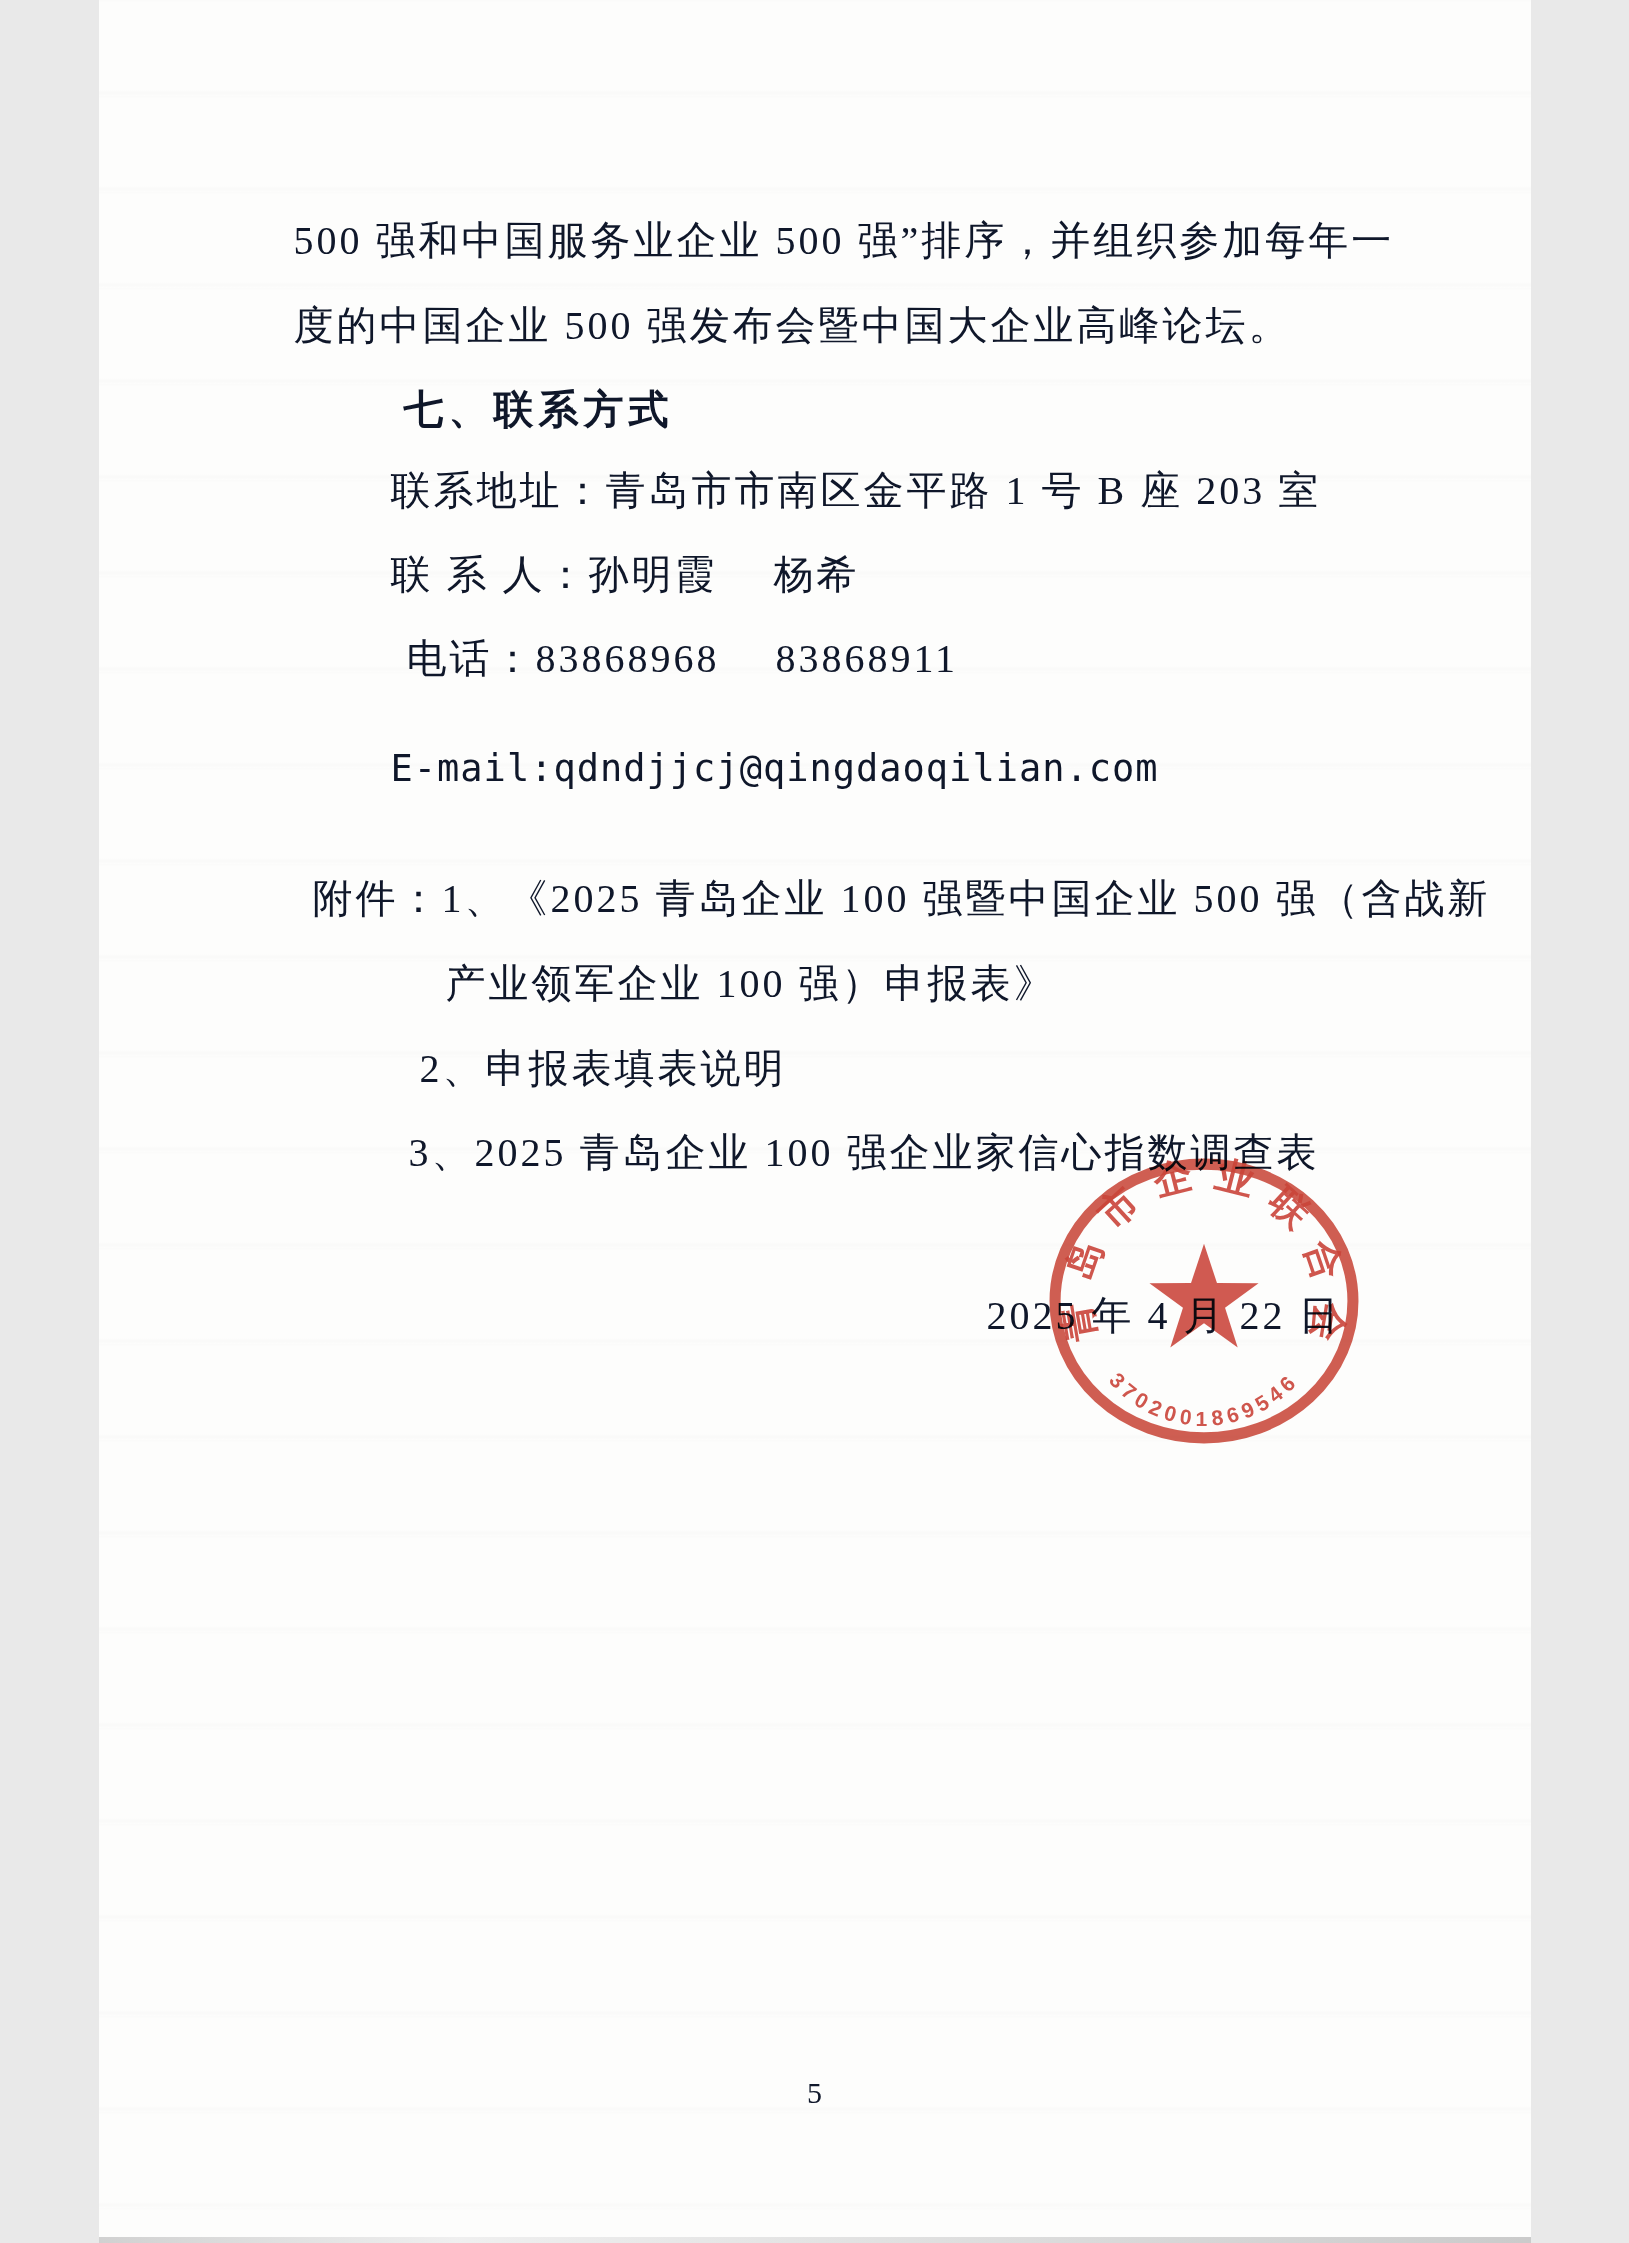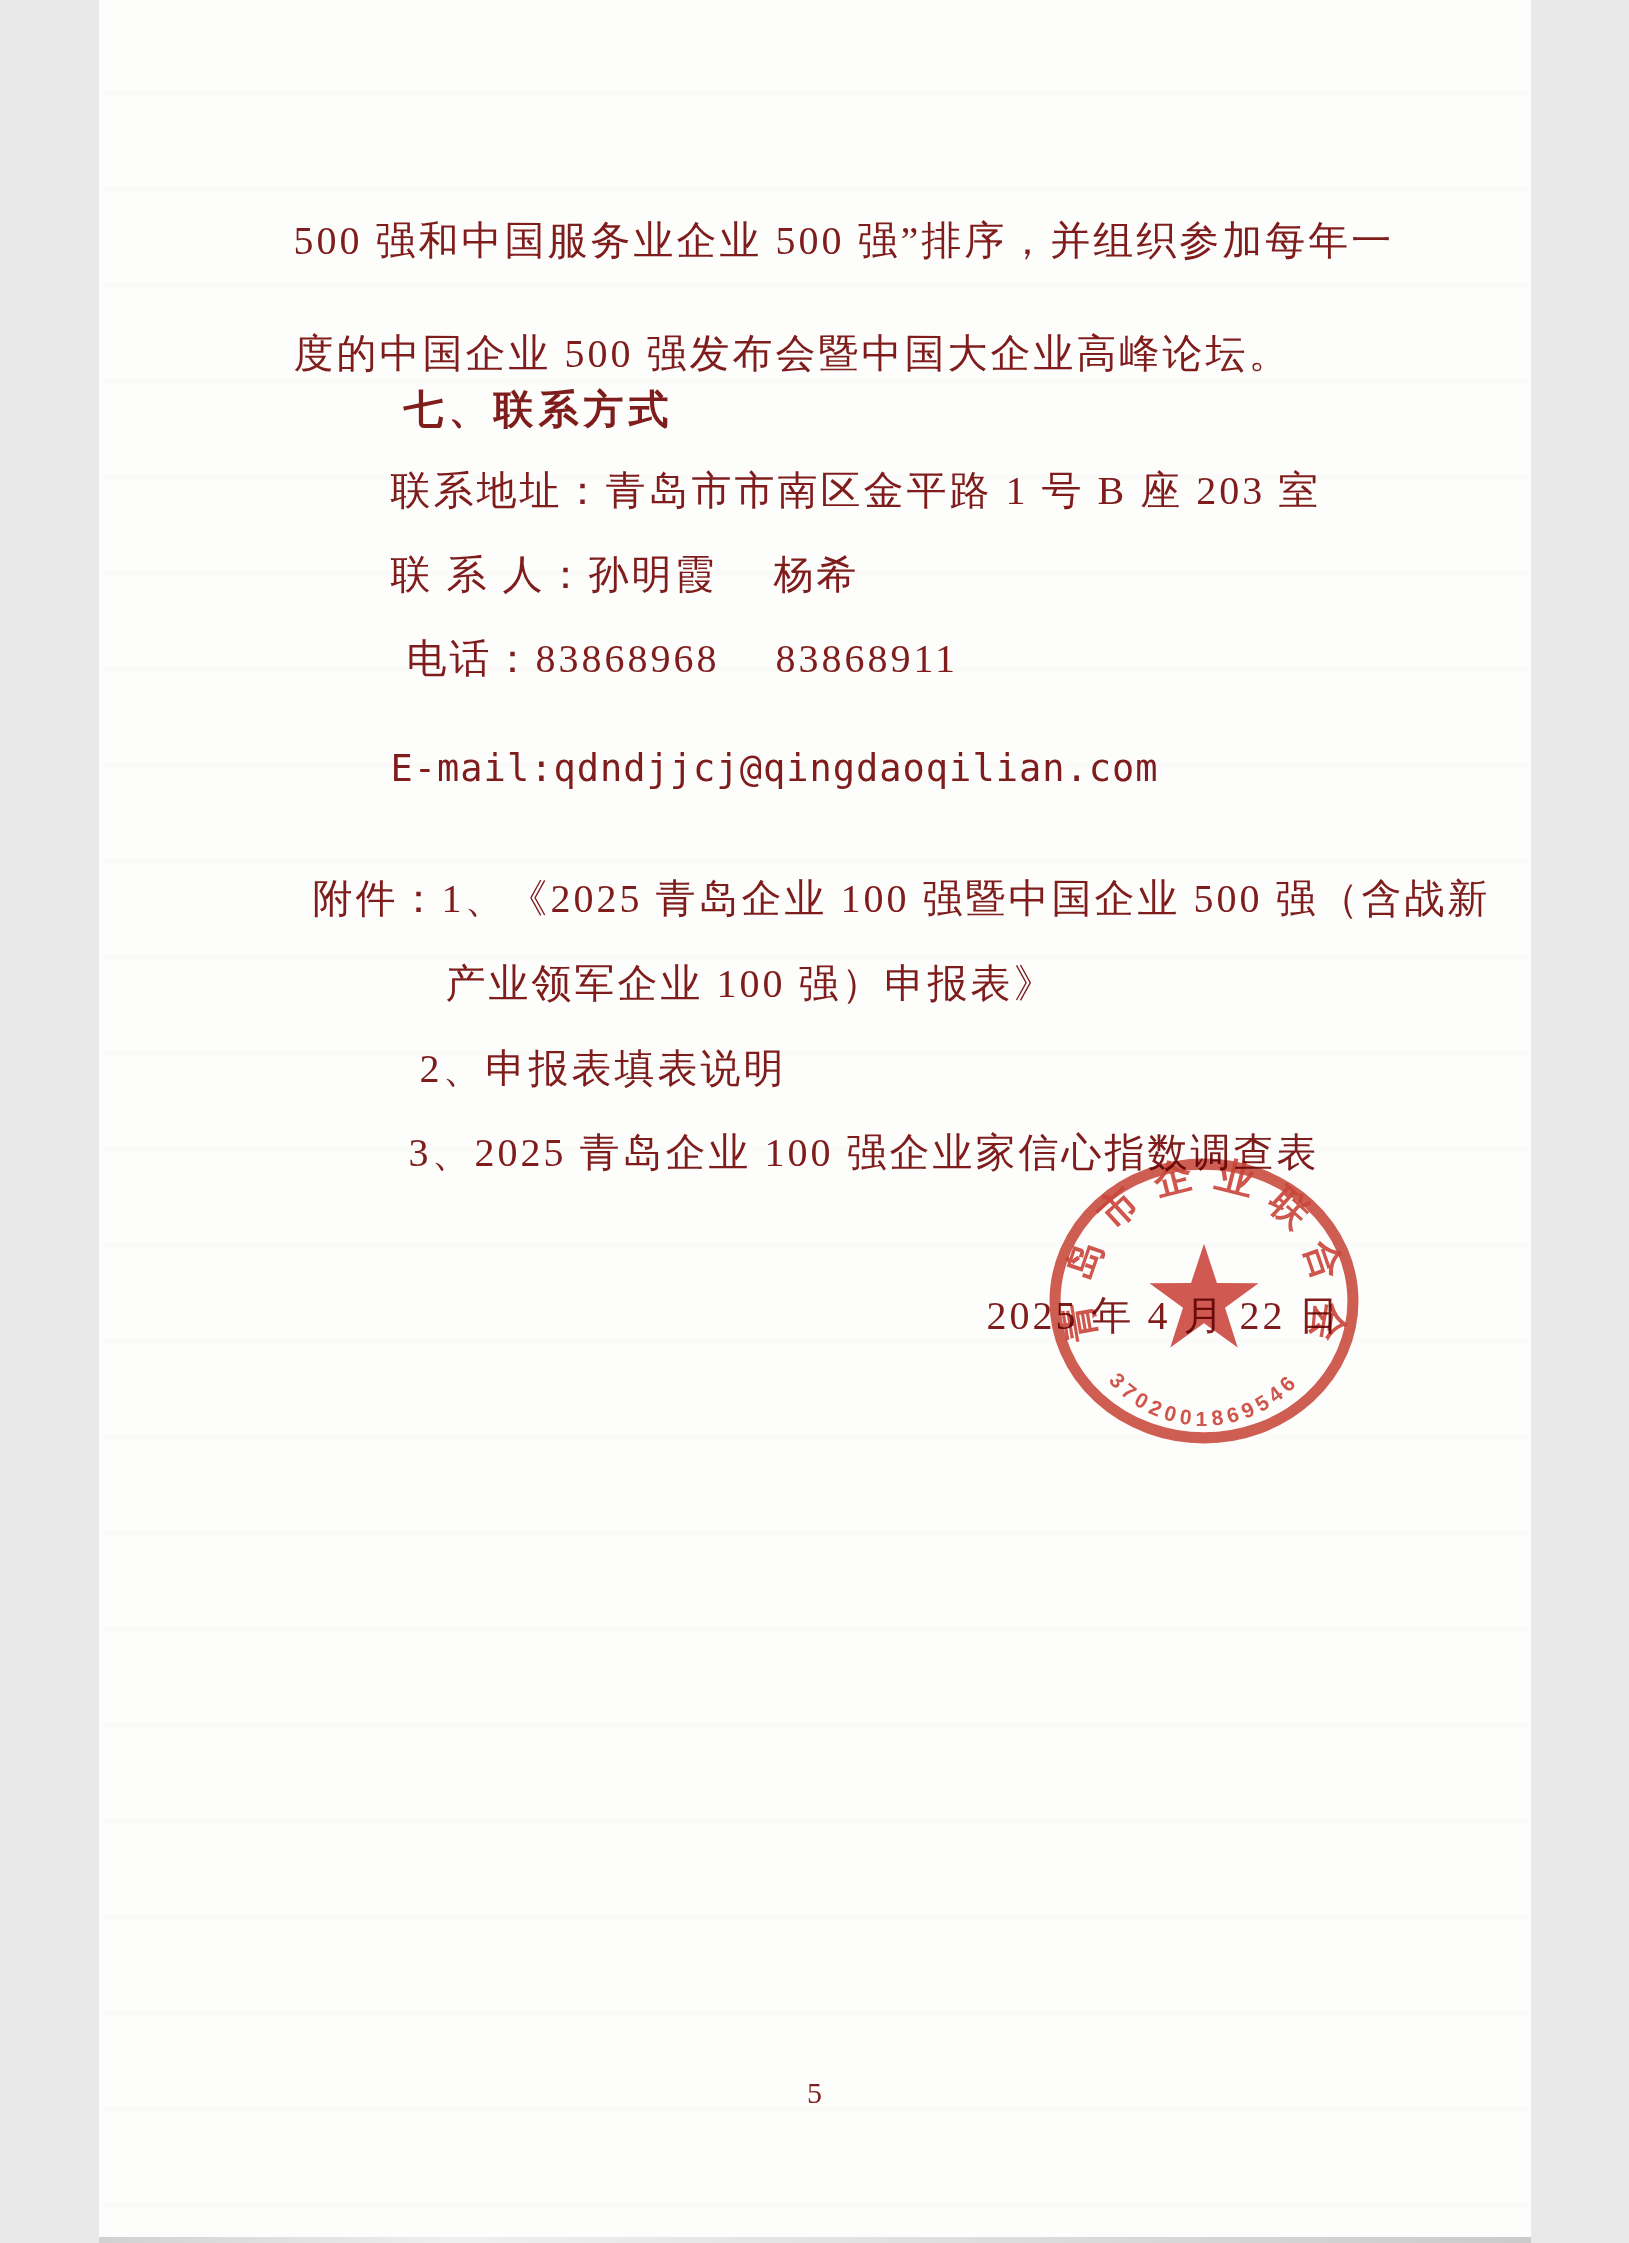--- a/index.html
+++ b/index.html
@@ -4,21 +4,21 @@
 <style>
   html, body { margin: 0; padding: 0; background: #e9e9e9; }
   .page {
     position: relative;
     width: 1432px;
     height: 2243px;
     margin: 0 auto;
     background: #fdfdfc;
     overflow: hidden;
     font-family: "Liberation Serif", "DejaVu Serif", serif;
-    color: #7f1d1d;
+    color: #0f172a;
   }
   
   .page::before {
     content: "";
     position: absolute; inset: 0;
     background: repeating-linear-gradient(
       to bottom,
       rgba(0,0,0,0.012) 0px, rgba(0,0,0,0.0) 3px, rgba(0,0,0,0.0) 90px,
       rgba(0,0,0,0.015) 93px, rgba(0,0,0,0.0) 96px);
     pointer-events: none;
@@ -68,21 +68,21 @@
     opacity: 0.85;
   }
 </style>
 </head>
 <body>
 
 <div class="page">
 
   <div class="tl" style="left:195px; top:218px;">500 强和中国服务业企业 500 强”排序，并组织参加每年一</div>
 
-  <div class="tl" style="left:195px; top:303px;margin-top:28px;">度的中国企业 500 强发布会暨中国大企业高峰论坛。</div>
+  <div class="tl" style="left:195px; top:303px;">度的中国企业 500 强发布会暨中国大企业高峰论坛。</div>
 
   <div class="tl heading" style="left:293px; top:386px;margin-left:12px;">七、联系方式</div>
 
   <div class="tl" style="left:292px; top:468px;">联系地址：青岛市市南区金平路 1 号 B 座 203 室</div>
 
   <div class="tl" style="left:292px; top:552px;">联 系 人：孙明霞　 杨希</div>
 
   <div class="tl" style="left:292px; top:636px;margin-left:16px;">电话：83868968　 83868911</div>
 
   <div class="tl email" style="left:292px; top:748px;">E-mail:qdndjjcj@qingdaoqilian.com</div>

